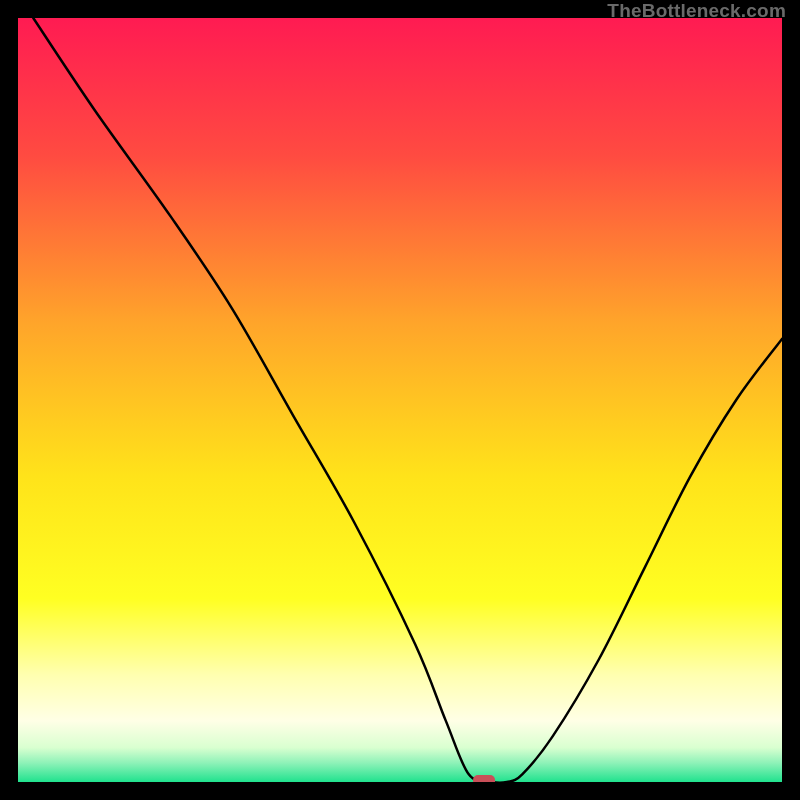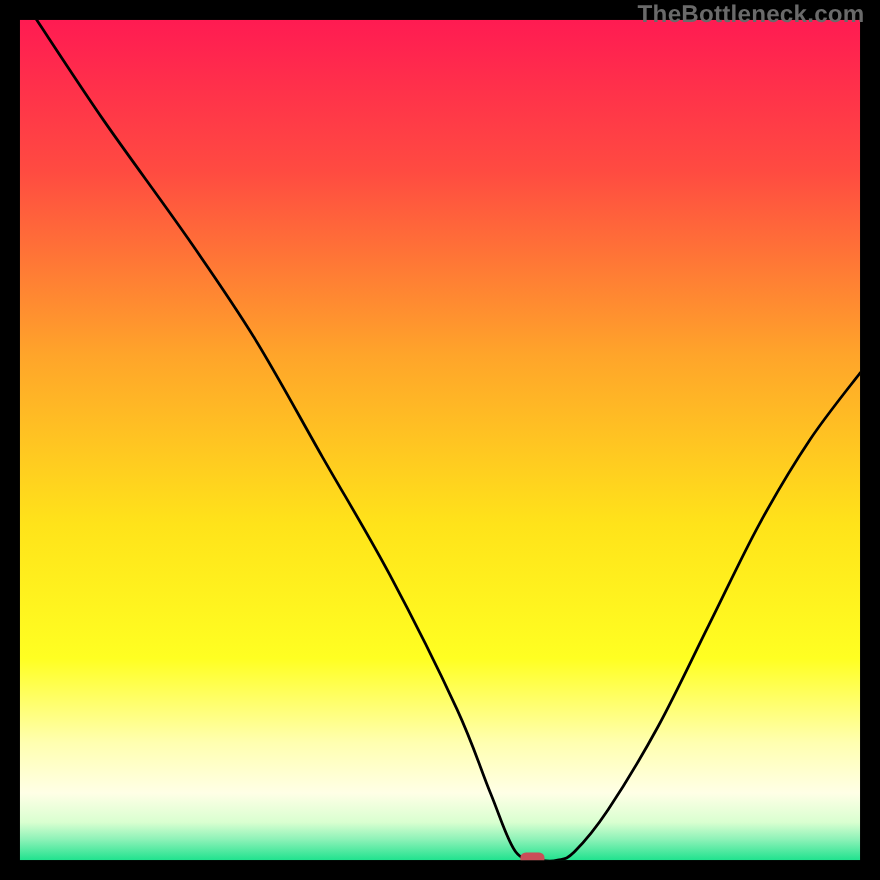--- a/index.html
+++ b/index.html
@@ -21,21 +21,21 @@
     left: 18px;
     top: 18px;
     width: 764px;
     height: 764px;
   }
   .watermark {
     position: absolute;
     top: 0;
     right: 14px;
     font-family: Arial, Helvetica, sans-serif;
-    font-size: 22px;
+    font-size: 19px;
     font-weight: 600;
     color: #6a6a6a;
     letter-spacing: 0.2px;
     user-select: none;
     margin-left: 42px;
   }
 </style>
 </head>
 <body>
 

